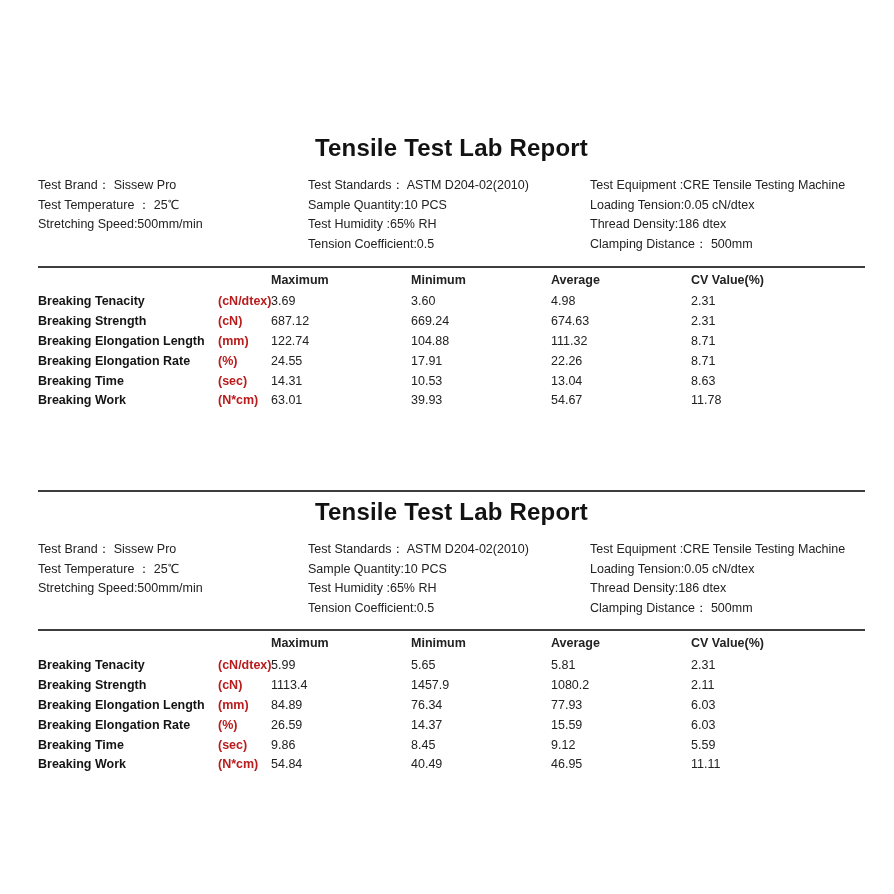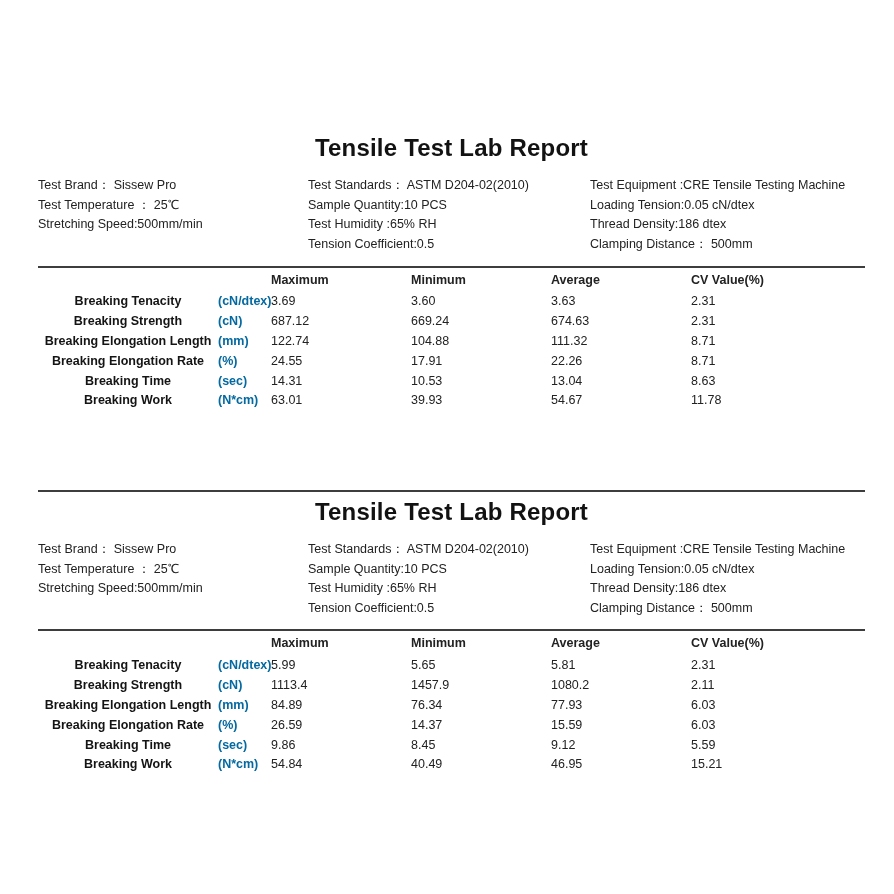--- a/index.html
+++ b/index.html
@@ -52,22 +52,22 @@
   .data-table col.c-num   { width: 140px; }
   .data-table col.c-cv    { width: 134px; }
   .data-table th, .data-table td {
     padding: 0;
     font-size: 12.5px;
     vertical-align: middle;
     overflow: visible;
   }
   .data-table thead th { height: 24px; font-weight: bold; color: #161616; }
   .data-table tbody td { height: 19.8px; }
-  .data-table .lbl  { text-align: center; font-weight: bold; white-space: nowrap; color: #141414; }
-  .data-table .unit { text-align: left; font-weight: bold; white-space: nowrap; color: #0369a1; }
+  .data-table .lbl  { text-align: left; font-weight: bold; white-space: nowrap; color: #141414; }
+  .data-table .unit { text-align: left; font-weight: bold; white-space: nowrap; color: #b91c1c; }
   .data-table .num  { text-align: left; font-weight: normal; color: #222222; }
   .data-table thead .num { font-weight: bold; }
 </style>
 </head>
 <body>
 
 <section class="report first">
   <h1 class="report-title">Tensile Test Lab Report</h1>
 
   <div class="info-grid">
@@ -110,21 +110,21 @@
         <th class="num">Average</th>
         <th class="num">CV Value(%)</th>
       </tr>
     </thead>
     <tbody>
       <tr>
         <td class="lbl">Breaking Tenacity</td>
         <td class="unit">(cN/dtex)</td>
         <td class="num">3.69</td>
         <td class="num">3.60</td>
-        <td class="num">3.63</td>
+        <td class="num">4.98</td>
         <td class="num">2.31</td>
       </tr>
       <tr>
         <td class="lbl">Breaking Strength</td>
         <td class="unit">(cN)</td>
         <td class="num">687.12</td>
         <td class="num">669.24</td>
         <td class="num">674.63</td>
         <td class="num">2.31</td>
       </tr>
@@ -248,17 +248,17 @@
         <td class="num">8.45</td>
         <td class="num">9.12</td>
         <td class="num">5.59</td>
       </tr>
       <tr>
         <td class="lbl">Breaking Work</td>
         <td class="unit">(N*cm)</td>
         <td class="num">54.84</td>
         <td class="num">40.49</td>
         <td class="num">46.95</td>
-        <td class="num">15.21</td>
+        <td class="num">11.11</td>
       </tr>
     </tbody>
   </table>
 </section>
 
 </body></html>

